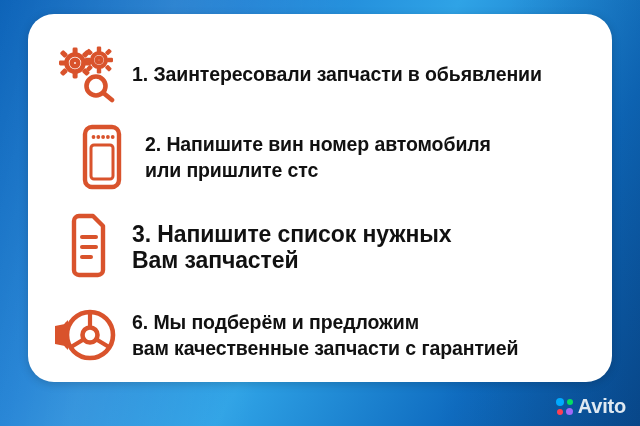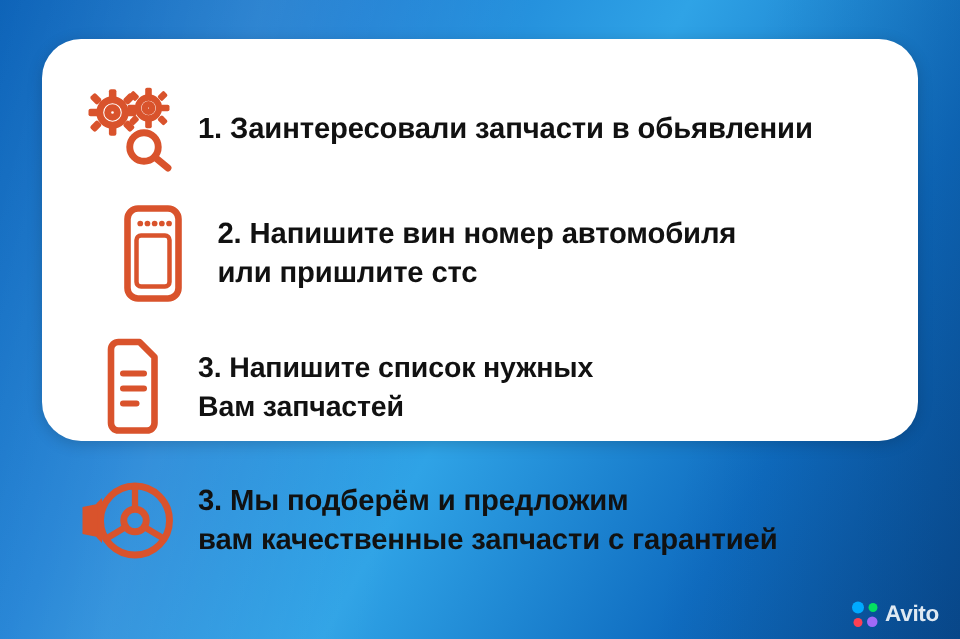--- a/index.html
+++ b/index.html
@@ -34,23 +34,23 @@
     right: -18%;
     top: -30%;
     width: 45%;
     height: 180%;
     background: linear-gradient(to right, rgba(0,40,90,0.00), rgba(0,35,80,0.28));
     transform: rotate(10deg);
   }
   #card {
     position: absolute;
     left: 28px;
-    top: 26px;
+    top: 14px;
     width: 584px;
-    height: 268px;
+    height: 368px;
     background: #ffffff;
     border-radius: 26px;
     box-shadow: 0 2px 10px rgba(0,0,0,0.18);
   }
   .rows {
     position: absolute;
     left: 0;
     top: 0;
     width: 100%;
     height: 100%;
@@ -84,21 +84,21 @@
   .step-text {
     color: #111111;
     font-weight: bold;
     font-size: 19.5px;
     line-height: 26px;
     letter-spacing: -0.1px;
     white-space: pre-line;
   }
   .row-1 .step-text { font-size: 19.5px; }
   .row-2 .step-text { font-size: 19.5px; }
-  .row-3 .step-text { font-size: 19px; }
+  .row-3 .step-text { font-size: 23px; }
   .row-4 .step-text { font-size: 19.5px; }
 
   
   #watermark {
     position: absolute;
     right: 14px;
     bottom: 8px;
     display: flex;
     align-items: center;
     gap: 5px;
@@ -112,21 +112,21 @@
     position: absolute;
     border-radius: 50%;
     display: block;
   }
   #watermark .d1 { width: 8px; height: 8px; left: 0; top: 0; background: #00aaff; }
   #watermark .d2 { width: 6px; height: 6px; right: 0; top: 1px; background: #04e061; }
   #watermark .d3 { width: 6px; height: 6px; left: 1px; bottom: 0; background: #ff4053; }
   #watermark .d4 { width: 7px; height: 7px; right: 0; bottom: 0; background: #a169f7; }
   #watermark .wm-text {
     color: #dfe9f2;
-    font-size: 15px;
+    font-size: 20px;
     font-weight: bold;
     letter-spacing: -0.2px;
   }
 </style>
 </head>
 <body>
 
 <div id="poster">
   <div class="sheen-a"></div>
   <div class="sheen-b"></div>
@@ -221,21 +221,21 @@
             <g stroke="#d9532c" stroke-width="4.2" stroke-linecap="round">
               <line x1="38" y1="8.5" x2="38" y2="23"></line>
               <line x1="19" y1="43" x2="31.5" y2="35.5"></line>
               <line x1="57" y1="43" x2="44.5" y2="35.5"></line>
             </g>
             <path d="M16 16 a19 19 0 0 0 0 30 z" fill="#d9532c"></path>
             <path d="M3 22 l10 -2 v22 l-10 -2 z" fill="#d9532c"></path>
           </svg>
         </div>
         <div class="text-cell">
-          <div class="step-text">3. Мы подберём и предложим
+          <div class="step-text">6. Мы подберём и предложим
      вам качественные запчасти с гарантией</div>
         </div>
       </div>
 
     </div>
   </div>
 
   <div id="watermark">
     <div class="dots">
       <i class="d1"></i>

